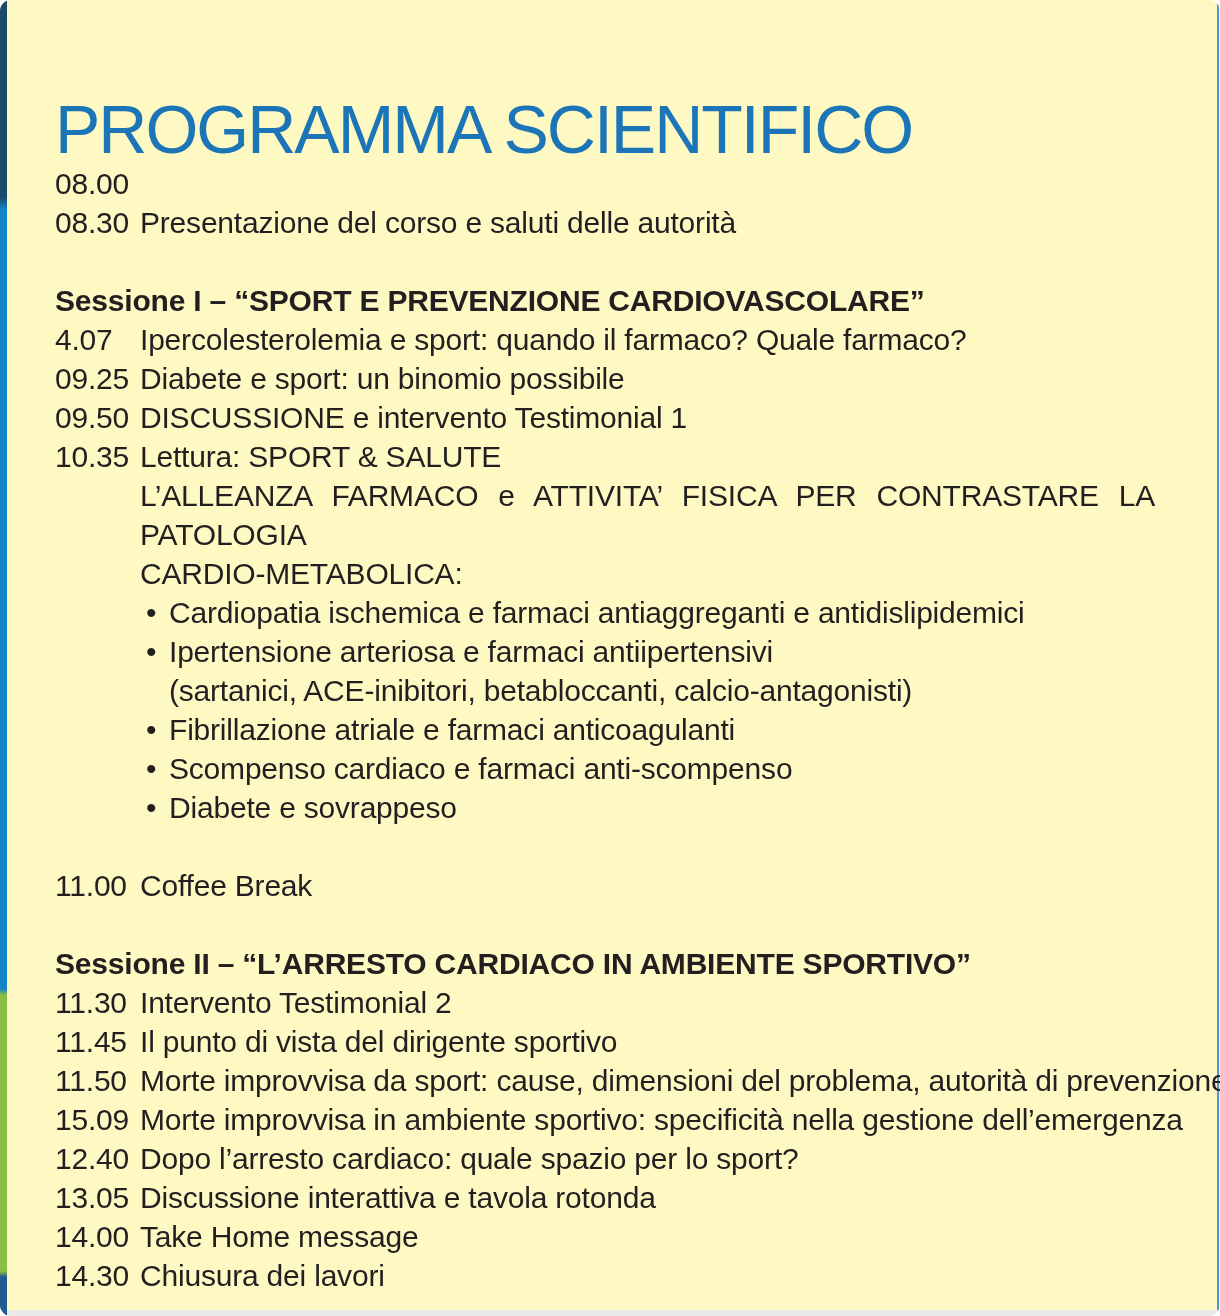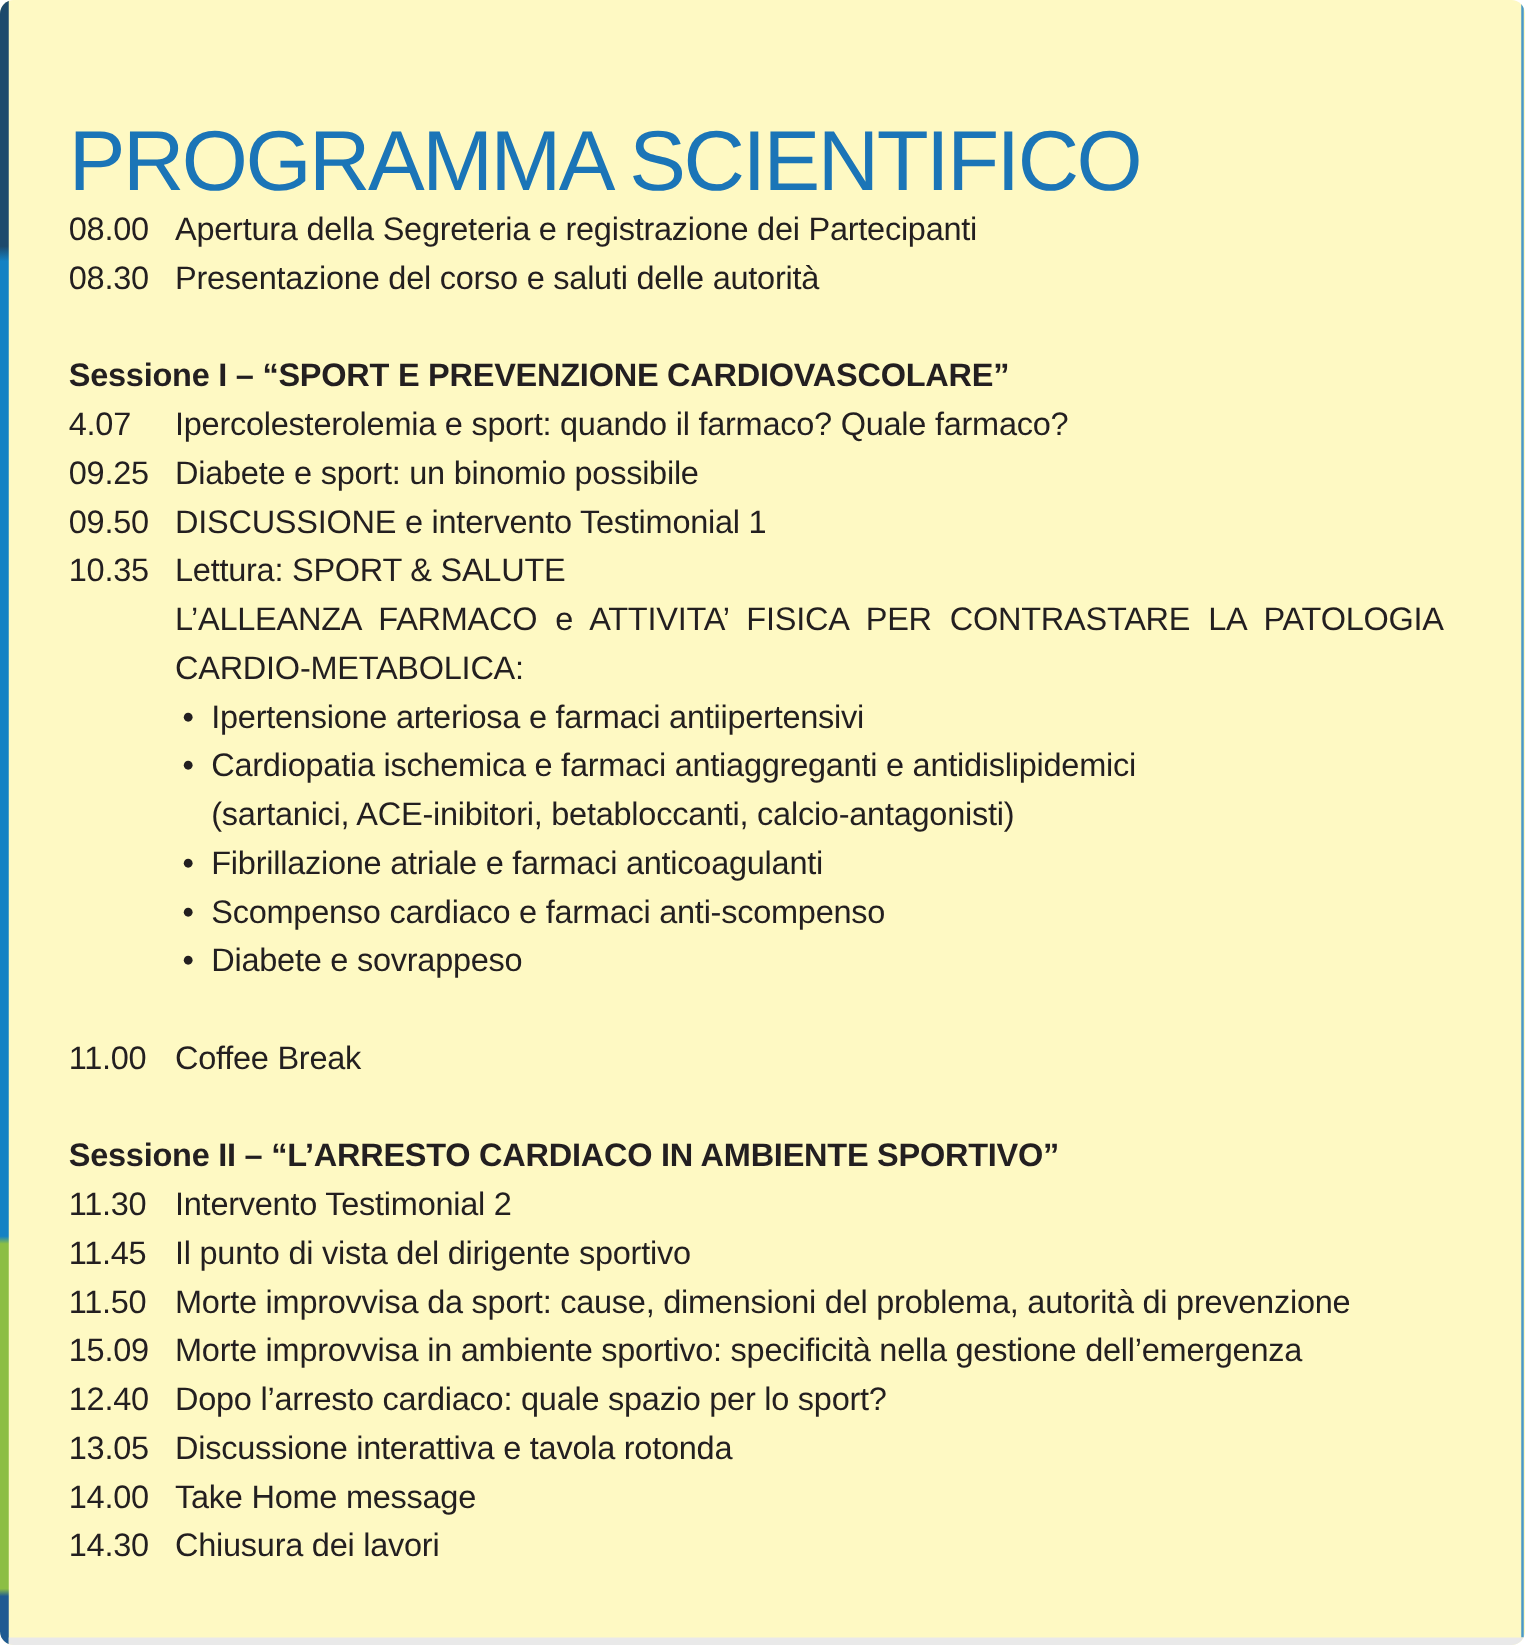--- a/index.html
+++ b/index.html
@@ -42,21 +42,21 @@
     line-height: 70px;
     letter-spacing: -2px;
     font-weight: 400;
     color: #1b75b7;
     white-space: nowrap;
   }
   .rows {
     position: absolute;
     left: 55px; top: 164px;
     width: 1112px;
-    font-size: 26px;
+    font-size: 30px;
     line-height: 39px;
     letter-spacing: -0.2px;
   }
   .row { white-space: nowrap; }
   .item { display: flex; }
   .time { flex: 0 0 85px; width: 85px; }
   .heading { font-weight: bold; }
   .cont { padding-left: 85px; }
   .cont.justified {
     white-space: normal;
@@ -76,21 +76,20 @@
   <div class="left-bar"></div>
   <div class="right-line"></div>
   <div class="bottom-strip"></div>
 
   <h1 class="title">PROGRAMMA SCIENTIFICO</h1>
 
   <div class="rows">
 
     <div class="row item">
       <span class="time">08.00</span>
-      <span class="desc">Apertura della Segreteria e registrazione dei Partecipanti</span>
     </div>
     <div class="row item">
       <span class="time">08.30</span>
       <span class="desc">Presentazione del corso e saluti delle autorità</span>
     </div>
 
     <div class="spacer"></div>
 
     <div class="row heading">Sessione I – “SPORT E PREVENZIONE CARDIOVASCOLARE”</div>
 
@@ -108,24 +107,24 @@
     </div>
     <div class="row item">
       <span class="time">10.35</span>
       <span class="desc">Lettura: SPORT &amp; SALUTE</span>
     </div>
 
     <div class="row cont justified">L’ALLEANZA FARMACO e ATTIVITA’ FISICA PER CONTRASTARE LA PATOLOGIA</div>
     <div class="row cont">CARDIO-METABOLICA:</div>
 
     <div class="row bullet">
-      <span class="dot">•</span><span>Ipertensione arteriosa e farmaci antiipertensivi</span>
+      <span class="dot">•</span><span>Cardiopatia ischemica e farmaci antiaggreganti e antidislipidemici</span>
     </div>
     <div class="row bullet">
-      <span class="dot">•</span><span>Cardiopatia ischemica e farmaci antiaggreganti e antidislipidemici</span>
+      <span class="dot">•</span><span>Ipertensione arteriosa e farmaci antiipertensivi</span>
     </div>
     <div class="row bullet-cont">(sartanici, ACE-inibitori, betabloccanti, calcio-antagonisti)</div>
     <div class="row bullet">
       <span class="dot">•</span><span>Fibrillazione atriale e farmaci anticoagulanti</span>
     </div>
     <div class="row bullet">
       <span class="dot">•</span><span>Scompenso cardiaco e farmaci anti-scompenso</span>
     </div>
     <div class="row bullet">
       <span class="dot">•</span><span>Diabete e sovrappeso</span>

